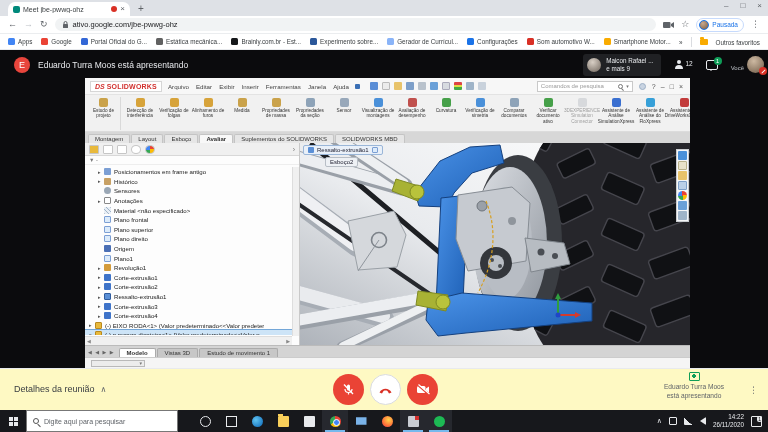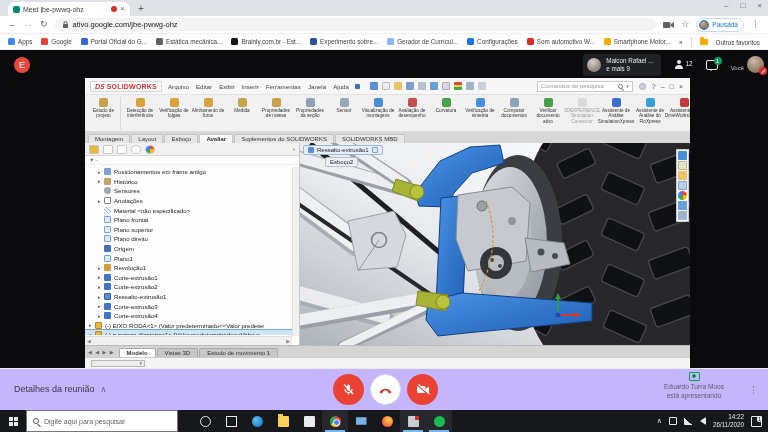--- a/index.html
+++ b/index.html
@@ -129,21 +129,21 @@
   
   .sw-bottabs{position:absolute;top:267px;left:0;right:0;height:12px;background:#d4d4d4;display:flex;align-items:flex-end;gap:1px;padding-left:2px;border-top:1px solid #bbb;}
   .navarrows{font-size:5px;color:#666;margin:0 3px 2px 1px;letter-spacing:1px;}
   .btab{font-size:6px;color:#333;background:#c7c7c7;border:1px solid #aaa;border-bottom:none;padding:1px 7px;border-radius:2px 2px 0 0;}
   .btab.on{background:#fff;font-weight:bold;}
   .sw-status{position:absolute;top:279px;left:0;right:0;height:11px;background:#f5f5f5;border-top:1px solid #ccc;display:flex;align-items:center;padding:0 6px;}
   .status-combo{width:54px;height:7px;background:#ececec;border:1px solid #b9b9b9;display:flex;align-items:center;justify-content:flex-end;padding-right:2px;}
   .status-combo span{font-size:5px;color:#777;}
 
   
-  .meetbar{position:absolute;top:368px;left:0;right:0;height:42px;background:#c4b5fd;border-top:1px solid #e8eaed;}
+  .meetbar{position:absolute;top:368px;left:0;right:0;height:42px;background:#fef9c3;border-top:1px solid #e8eaed;}
   .details{position:absolute;left:14px;top:15px;display:flex;align-items:center;gap:6px;}
   .details-label{font-size:9px;color:#3c4043;}
   .details-chev{font-size:8px;color:#5f6368;}
   .ctrl{position:absolute;top:5px;width:31px;height:31px;border-radius:50%;display:flex;align-items:center;justify-content:center;}
   .ctrl.red{background:#ea4335;}
   .ctrl.white{background:#fff;border:1px solid #dadce0;}
   .caption{position:absolute;right:28px;top:3px;width:92px;text-align:center;}
   .cap-ic{width:11px;height:9px;border:1.6px solid #0f9d58;border-radius:1px;margin:0 auto 2px auto;position:relative;}
   .cap-ic:after{content:"";position:absolute;left:3.2px;top:1px;width:2.2px;height:4.4px;background:#0f9d58;}
   .cap-ic:before{content:"";position:absolute;left:2.1px;top:2.1px;width:4.4px;height:2.2px;background:#0f9d58;}
@@ -287,20 +287,21 @@
   <div class="bm-right" style="position:absolute;top:34px;right:8px;height:16px;">
     <span class="bm-label">»</span>
     <div class="bm-sep"></div>
     <div class="folder-ic"></div>
     <span class="bm-label">Outros favoritos</span>
   </div>
 
   <div class="stage">
     <div class="presenter">
       <div class="pres-avatar">E</div>
+      <div class="pres-text">Eduardo Turra Moos está apresentando</div>
     </div>
     <div class="hdr-right">
       <div class="party-pill">
         <div class="party-av"></div>
         <div class="party-lines">
           <span class="party-l1">Maicon Rafael ...</span>
           <span class="party-l2">e mais 9</span>
         </div>
       </div>
       <div class="ppl">

